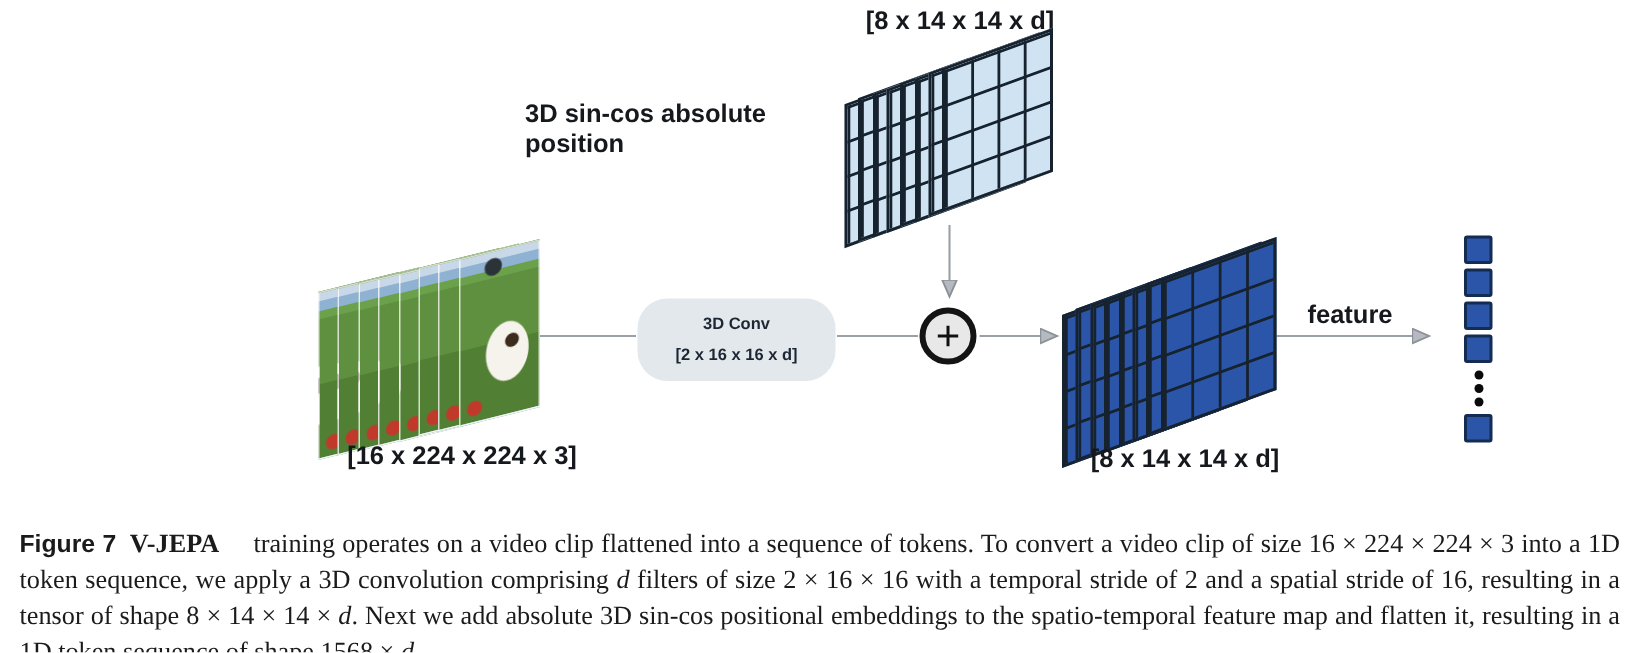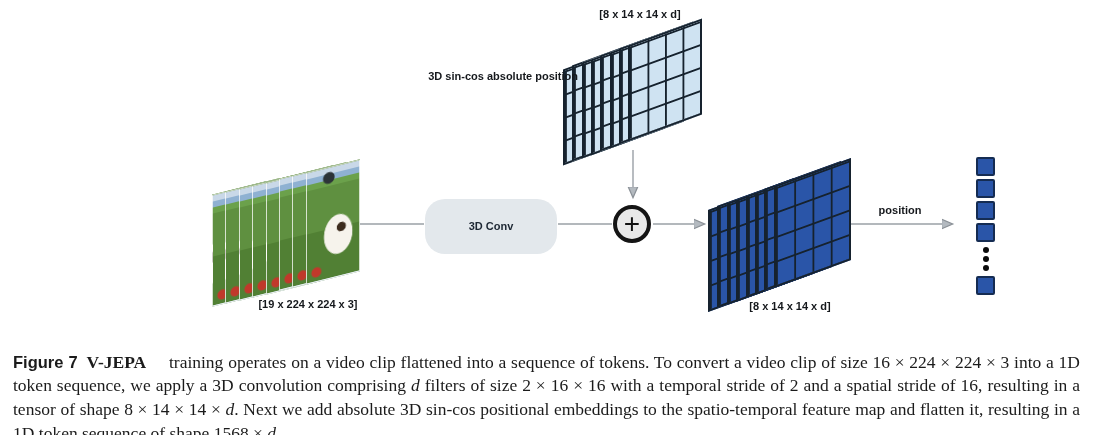--- a/index.html
+++ b/index.html
@@ -1,22 +1,22 @@
 <!DOCTYPE html>
 <html style="--pos_embed_fill: #cfe3f2; --feature_fill: #2a55a8; --token_fill: #2a55a8; --stack_line: #16222e; --arrow: #9aa0a6; --conv_box_fill: #e3e8ec;"><head>
 <meta charset="utf-8">
 <style>
   html,body{margin:0;padding:0;background:#fff;}
   .figure{position:relative;width:1093px;height:435px;background:#fff;overflow:hidden;
           font-family:"Liberation Sans",sans-serif;color:#15181c;}
 
   
-  .dlabel{position:absolute;font-size:11px;font-weight:600;line-height:20px;color:#15181c;}
+  .dlabel{position:absolute;font-size:17px;font-weight:600;line-height:20px;color:#15181c;}
   .center{text-align:center;}
-  .right{text-align:right;}
+  .right{}
 
   
   .stack{position:absolute;}
   .plane{position:absolute;transform:skewY(-20deg);
          border:2px solid var(--stack_line);
          background-image:
            linear-gradient(to right, var(--stack_line) 2px, transparent 2px),
            linear-gradient(to bottom, var(--stack_line) 2px, transparent 2px);
          background-size:25% 25%;}
   #pos-stack .plane{width:70px;height:92px;background-color:var(--pos_embed_fill);}
@@ -100,44 +100,45 @@
       <div class="frame" style="left: 0px; top: 22.4px; --dogx: 95%;"></div>
       <div class="frame" style="left: 13.4px; top: 19.2px; --dogx: 90%;"></div>
       <div class="frame" style="left: 26.8px; top: 16px; --dogx: 85%;"></div>
       <div class="frame" style="left: 40.2px; top: 12.8px; --dogx: 80%;"></div>
       <div class="frame" style="left: 53.6px; top: 9.6px; --dogx: 75%;"></div>
       <div class="frame" style="left: 67px; top: 6.4px; --dogx: 70%;"></div>
       <div class="frame" style="left: 80.4px; top: 3.2px; --dogx: 65%;"></div>
       <div class="frame" style="left: 93.8px; top: 0px; --dogx: 60%;"></div>
     </div>
 
-  <div class="dlabel center" style="left:218px;top:294px;width:180px;">[19 x 224 x 224 x 3]</div>
+  <div class="dlabel center" style="left:218px;top:294px;width:180px;">[16 x 224 x 224 x 3]</div>
 
   <div class="conv-box">
     <div>3D Conv</div>
+    <div>[2 x 16 x 16 x d]</div>
   </div>
 
   <div class="plus-circle">
     <span>+</span>
   </div>
 
   <div id="feat-stack" class="stack" style="left:708px;top:172px;width:140px;height:125px;">
       <div class="plane" style="left: 0px; top: 23.8px;"></div>
       <div class="plane" style="left: 9.4px; top: 20.4px;"></div>
       <div class="plane" style="left: 18.8px; top: 17px;"></div>
       <div class="plane" style="left: 28.2px; top: 13.6px;"></div>
       <div class="plane" style="left: 37.6px; top: 10.2px;"></div>
       <div class="plane" style="left: 47px; top: 6.8px;"></div>
       <div class="plane" style="left: 56.4px; top: 3.4px;"></div>
       <div class="plane" style="left: 65.8px; top: 0px;"></div>
     </div>
 
   <div class="dlabel center" style="left:700px;top:296px;width:180px;">[8 x 14 x 14 x d]</div>
 
-  <div class="dlabel center" style="left:855px;top:200px;width:90px;">position</div>
+  <div class="dlabel center" style="left:855px;top:200px;width:90px;">feature</div>
 
   <div id="tokens">
       <div class="token" style="top: 0px;"></div>
       <div class="token" style="top: 22px;"></div>
       <div class="token" style="top: 44px;"></div>
       <div class="token" style="top: 66px;"></div>
       <div class="dot" style="top: 90px;"></div>
       <div class="dot" style="top: 99px;"></div>
       <div class="dot" style="top: 108px;"></div>
       <div class="token" style="top: 119px;"></div>

